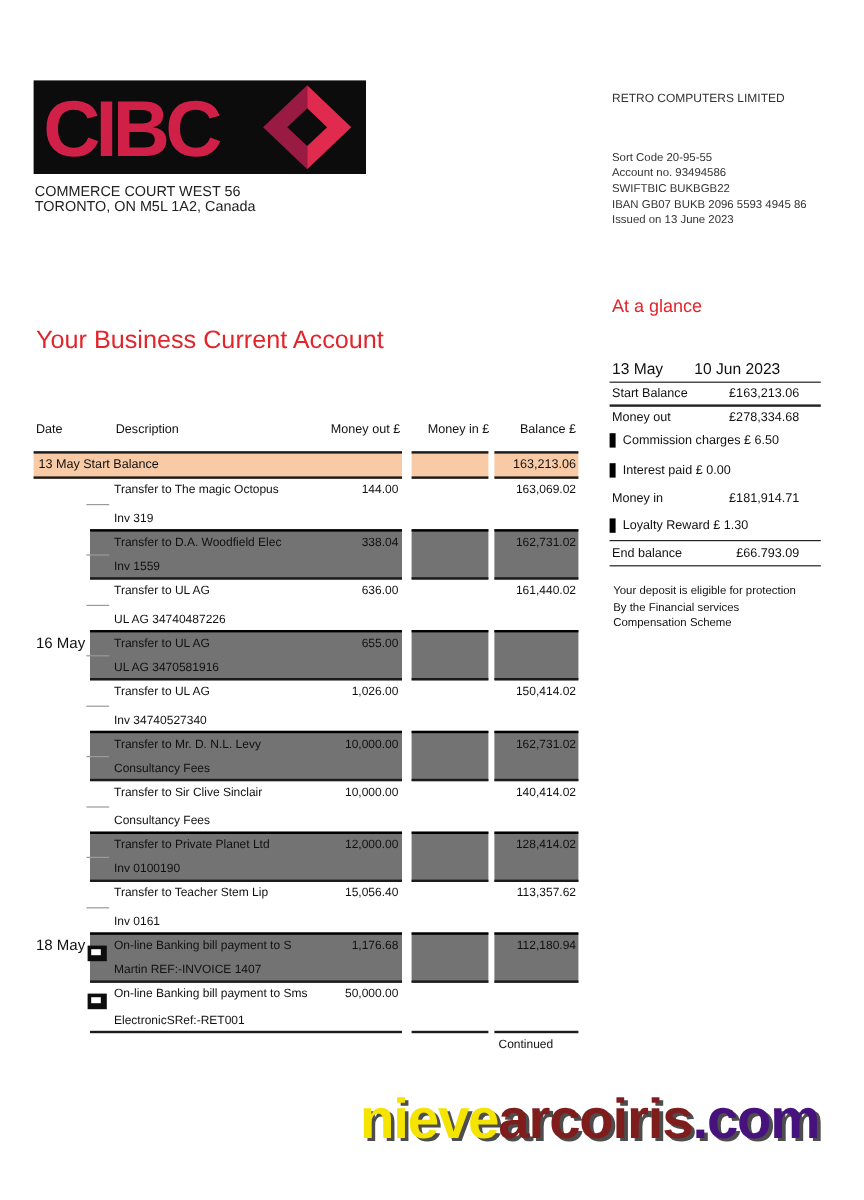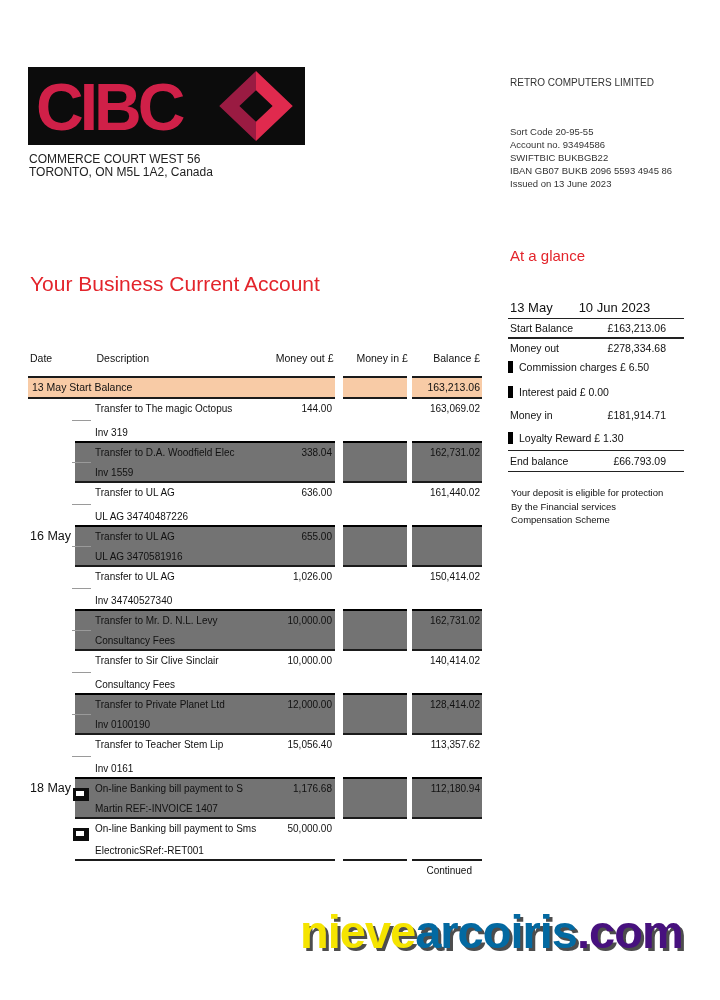--- a/index.html
+++ b/index.html
@@ -64,26 +64,26 @@
   .txn-row.hl .c-main,.txn-row.hl .c-min,.txn-row.hl .c-bal{
       background:#737373;border-top:2px solid #000000;border-bottom:2px solid #1b1b1b;}
   .txn-row:last-child .c-main,.txn-row:last-child .c-min,.txn-row:last-child .c-bal{
       border-bottom:2px solid #1b1b1b;}
 
   .marker{position:absolute;}
   .marker.dash{left:-3px;top:50%;width:19px;height:0;border-top:1.5px solid #9a9a9a;}
   .marker.checkbox{left:-2px;top:9px;width:16px;height:13px;background:#0d0d0d;}
   .marker.checkbox::after{content:"";position:absolute;left:3px;top:3px;width:8px;height:5px;background:#fff;}
 
-  .continued{position:absolute;left:392px;top:865px;width:80px;text-align:right;font-size:10px;}
+  .continued{position:absolute;left:381px;top:865px;width:80px;text-align:right;font-size:10px;}
 
   
   .watermark{position:absolute;left:300px;top:904px;font-size:47px;font-weight:bold;letter-spacing:-1px;
              white-space:nowrap;text-shadow:3px 3px 0 #4d4d4d;}
-  .w1{color:#f5e400;}.w2{color:#0369a1;}.w3{color:#47117e;}
+  .w1{color:#f5e400;}.w2{color:#7f1d1d;}.w3{color:#47117e;}
 </style>
 </head>
 <body>
 
 <div class="logo-box">
   <div class="logo-text">CIBC</div>
   <svg class="logo-diamond" width="88" height="70" viewBox="0 0 100 80">
     <polygon points="50,0 8,40 50,80 50,58 31,40 50,22" fill="#9a1b42"></polygon>
     <polygon points="50,0 92,40 50,80 50,58 69,40 50,22" fill="#e02a4e"></polygon>
   </svg>

